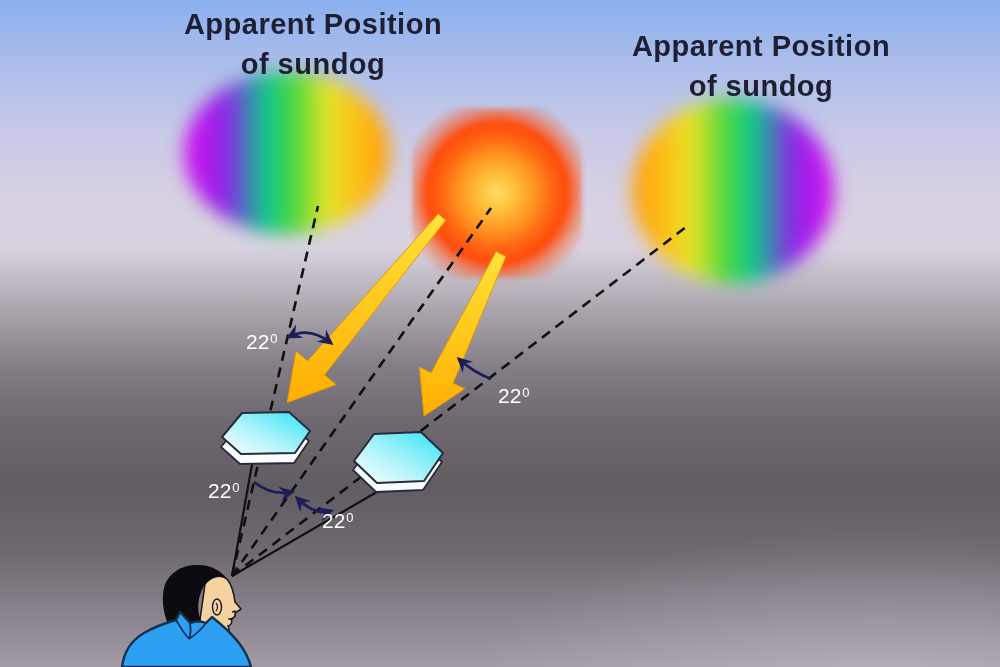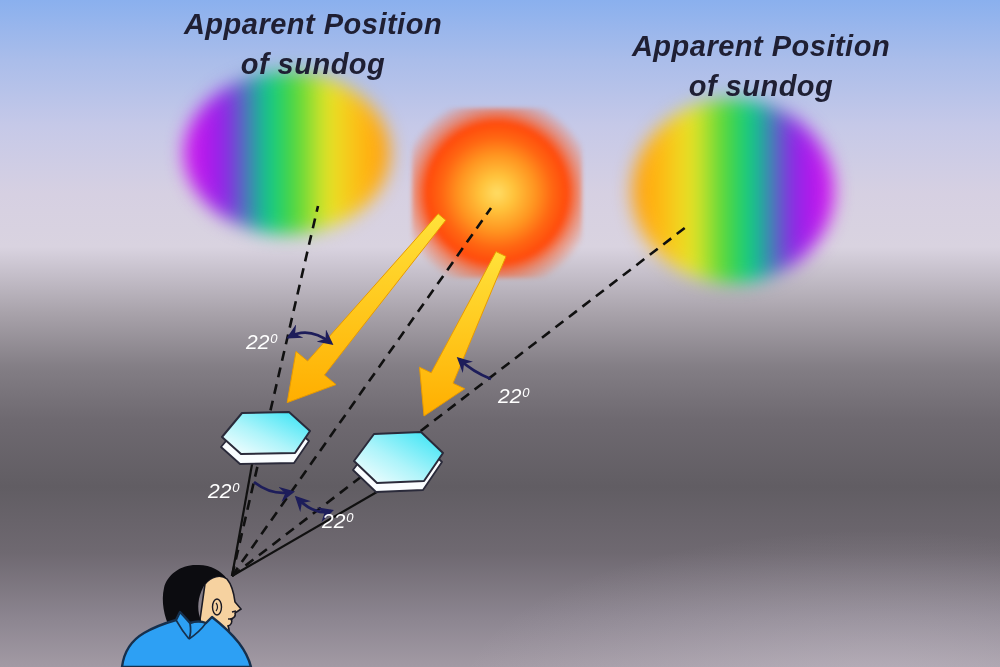--- a/index.html
+++ b/index.html
@@ -3,21 +3,20 @@
 <meta charset="utf-8">
 <style>
   html,body{margin:0;padding:0;background:#222;}
   .stage{
     position:relative;width:1000px;height:667px;overflow:hidden;
     font-family:"Liberation Sans",sans-serif;
     background:linear-gradient(180deg,
       #8ab0ee 0%, #aabdea 9%, #c6c9e8 19%, #d6d0e2 29%, #d9d3e0 37%,
       #a8a2aa 47%, #837e85 55%, #6e6970 63%, #615d63 73%,
       #6f6971 83%, #8d8691 93%, #a29aa4 100%);
-    font-style:italic;
   }
   .bg-light{position:absolute;inset:0;
     background:radial-gradient(ellipse 60% 35% at 88% 104%, rgba(215,208,220,.38), rgba(215,208,220,0) 70%);}
   .sundog{position:absolute;border-radius:50%;filter:blur(9px);}
   .sundog.left{left:184px;top:72px;width:206px;height:162px;
     background:linear-gradient(90deg,#d013ee 2%,#8f25e8 20%,#0ac98e 40%,#52d83c 54%,#e8e426 70%,#ffb714 87%,#ff9d0a 100%);}
   .sundog.right{left:632px;top:99px;width:202px;height:184px;
     background:linear-gradient(90deg,#ff9d0a 0%,#ffb714 13%,#e8e426 30%,#52d83c 46%,#0ac98e 60%,#8f25e8 80%,#d013ee 98%);}
   .sun{position:absolute;left:412px;top:108px;width:170px;height:170px;filter:blur(2px);
     background:radial-gradient(circle,#ffdd66 0%,#ffc33c 14%,#ff9420 32%,#ff6612 46%,#ff4b0c 58%,rgba(255,75,12,.5) 68%,rgba(255,75,12,0) 82%);}

